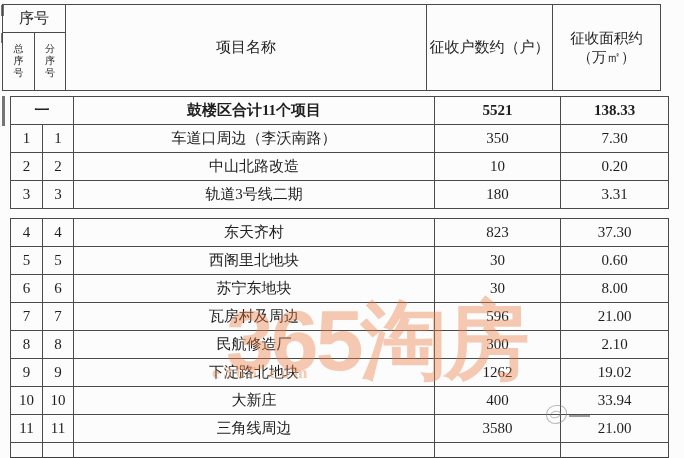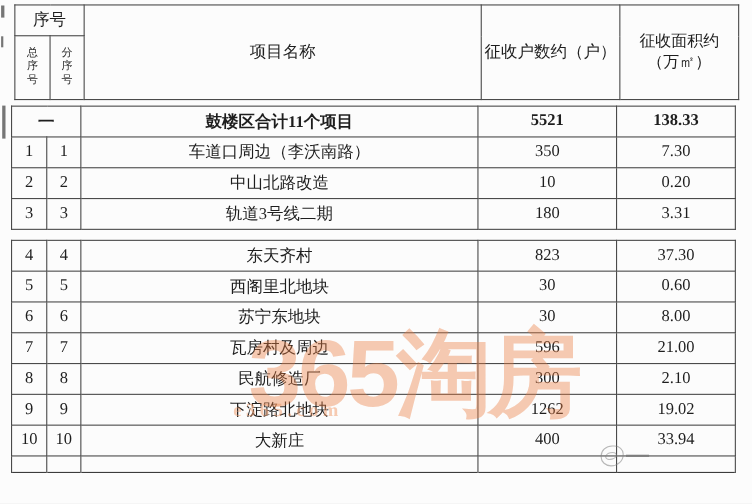--- a/index.html
+++ b/index.html
@@ -62,21 +62,21 @@
   .scan-mark { position:absolute; background:#4a4a4a; opacity:0.75; }
   .m1 { left:1px; top:5px;  width:3px; height:11px; }
   .m2 { left:1px; top:33px; width:2px; height:10px; }
   .m3 { left:2px; top:96px; width:3px; height:30px; }
 </style>
 </head>
 <body>
 
 <div class="page">
 
-  <table class="tbl hdr-tbl" style="left:13px; top:4px; width:658px;">
+  <table class="tbl hdr-tbl" style="left:2px; top:4px; width:658px;">
     <colgroup>
       <col style="width:32px">
         <col style="width:31px">
         <col style="width:361px">
       <col style="width:126px">
         <col style="width:108px">
     </colgroup>
     <tbody>
         <tr>
       <th colspan="2" style="height:27px">序号</th>
@@ -192,20 +192,27 @@
     <td>1262</td>
     <td>19.02</td>
   </tr>
         <tr class="body-row">
     <td>10</td>
     <td>10</td>
     <td>大新庄</td>
     <td>400</td>
     <td>33.94</td>
   </tr>
+        <tr class="body-row">
+    <td>11</td>
+    <td>11</td>
+    <td>三角线周边</td>
+    <td>3580</td>
+    <td>21.00</td>
+  </tr>
       </tbody>
     <tbody>
       <tr class="cut-row">
         <td></td>
           <td></td>
         <td></td>
           <td></td>
         <td></td>
       </tr>
     </tbody>

